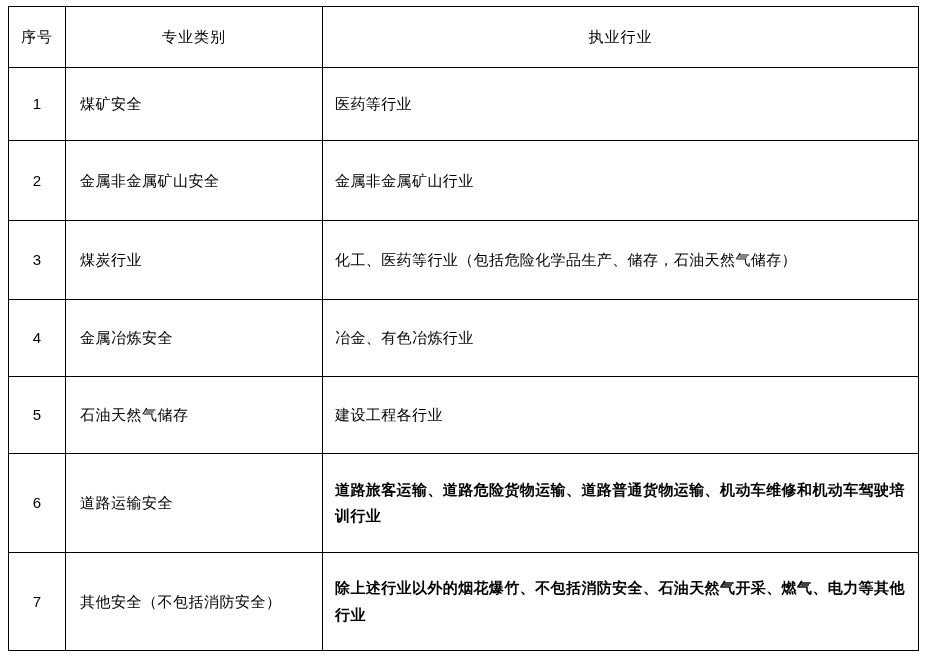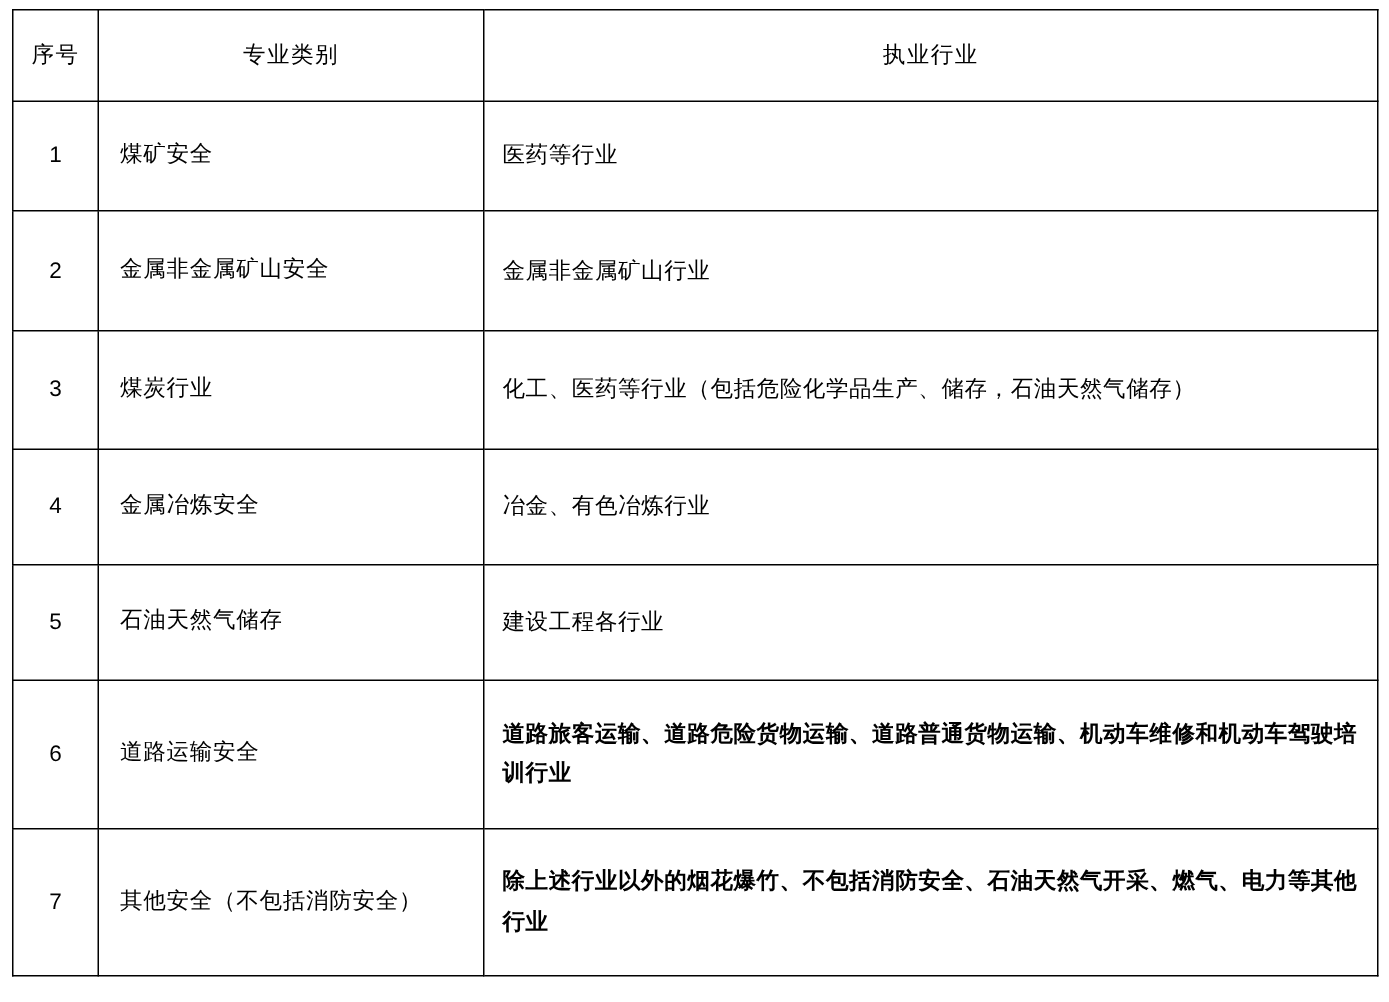--- a/index.html
+++ b/index.html
@@ -44,21 +44,20 @@
     letter-spacing: 1px;
   }
   td.no {
     text-align: center;
     font-size: 15px;
   }
   td.cat {
     padding-left: 14px;
     font-size: 15px;
     letter-spacing: 0.5px;
-    font-family: Liberation Mono, monospace;
   }
   td.ind {
     padding-left: 12px;
     padding-right: 10px;
     font-size: 15px;
     letter-spacing: 0.4px;
   }
   tr.r1 td { height: 70px; }
   tr.r2 td { height: 77px; }
   tr.r3 td { height: 76px; }

